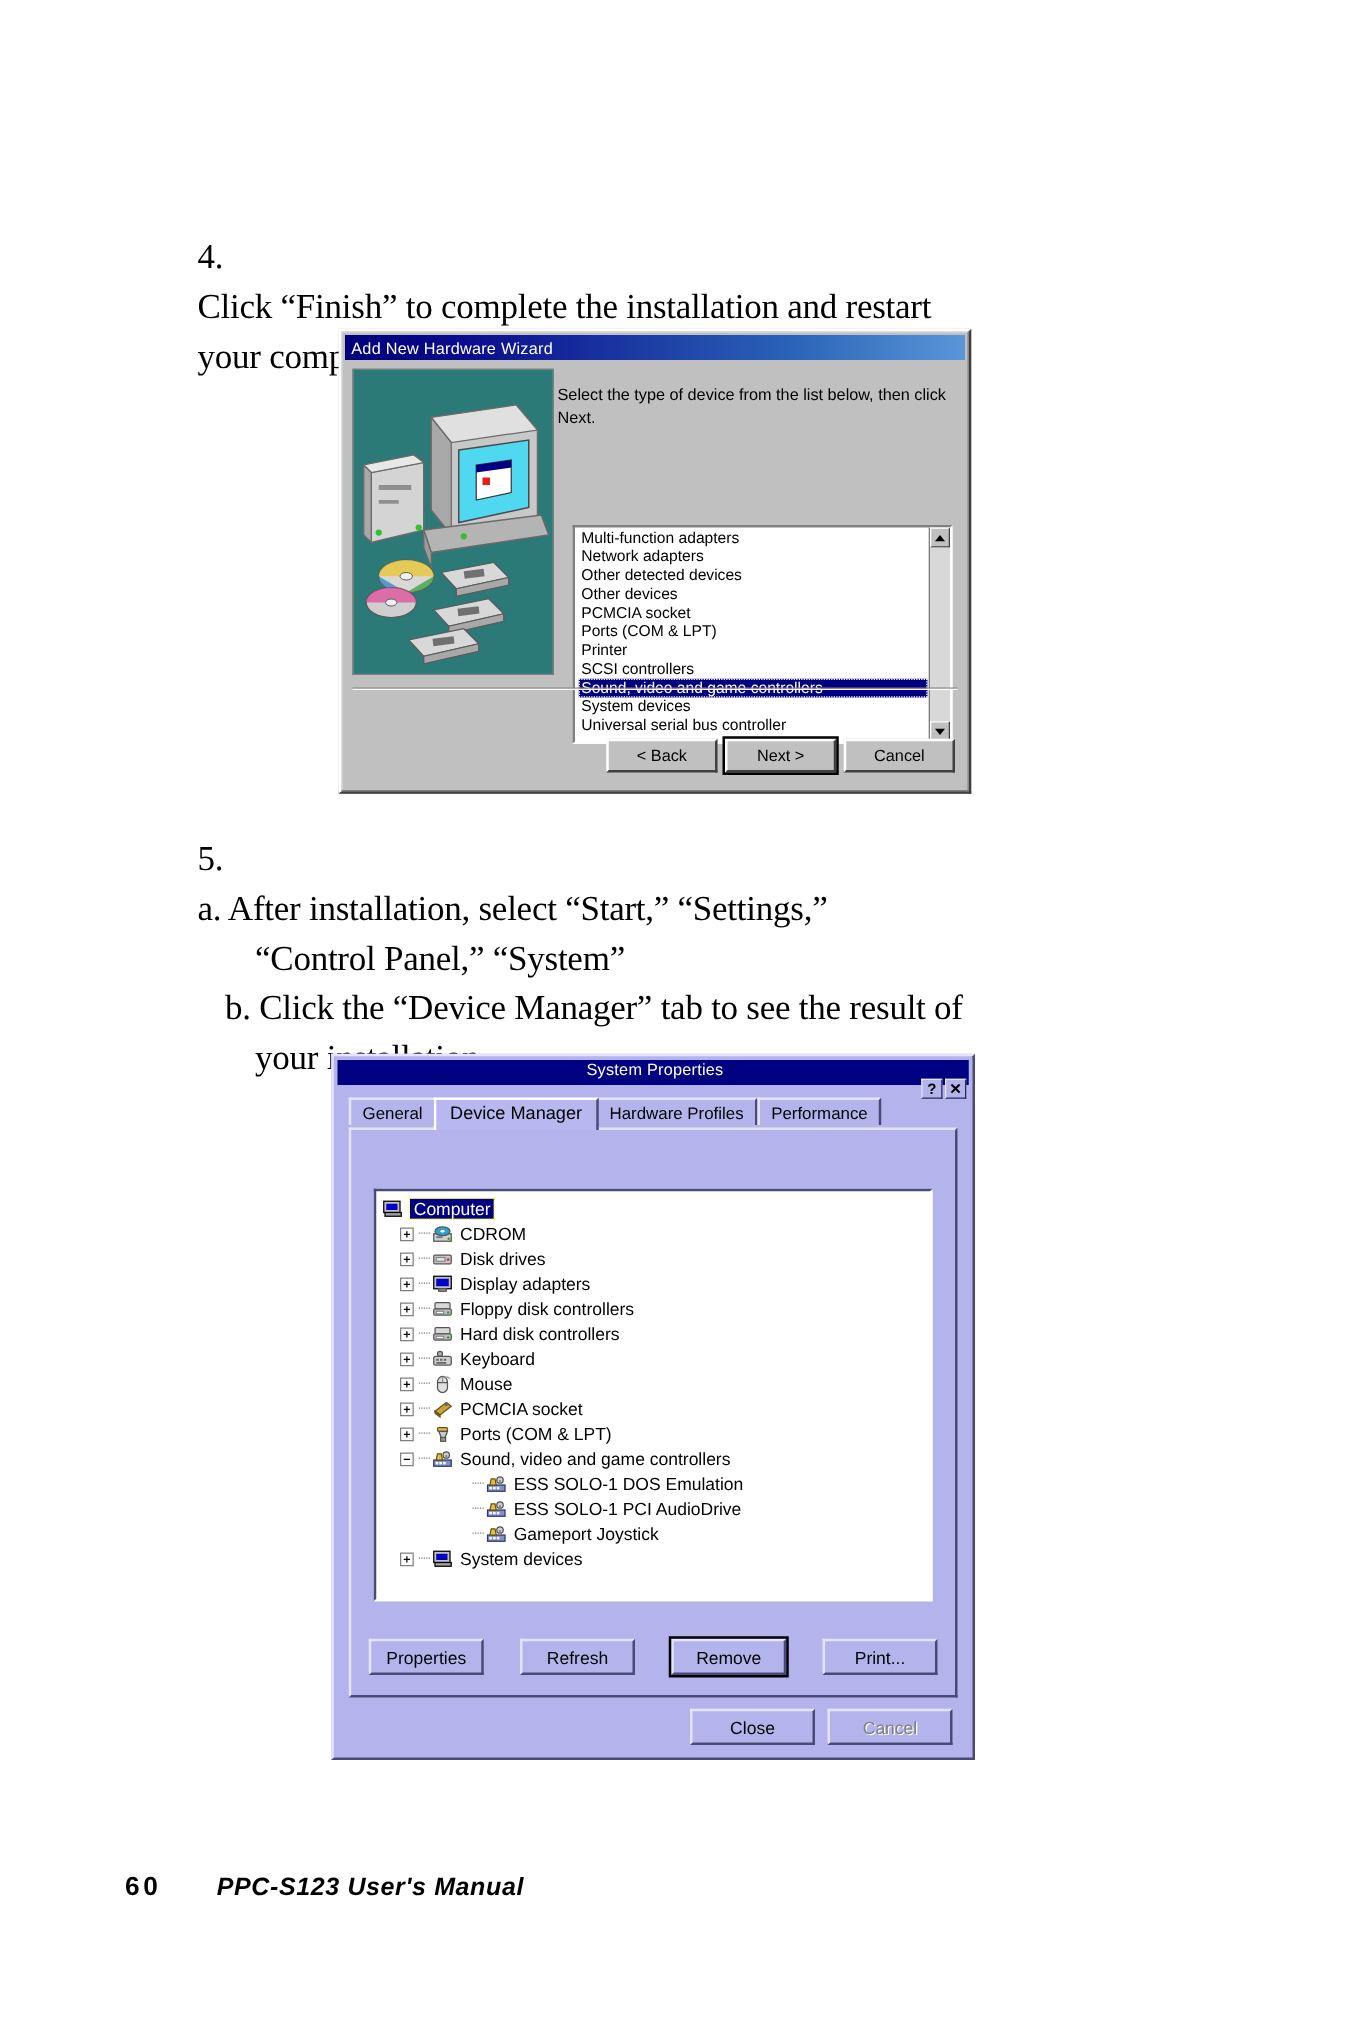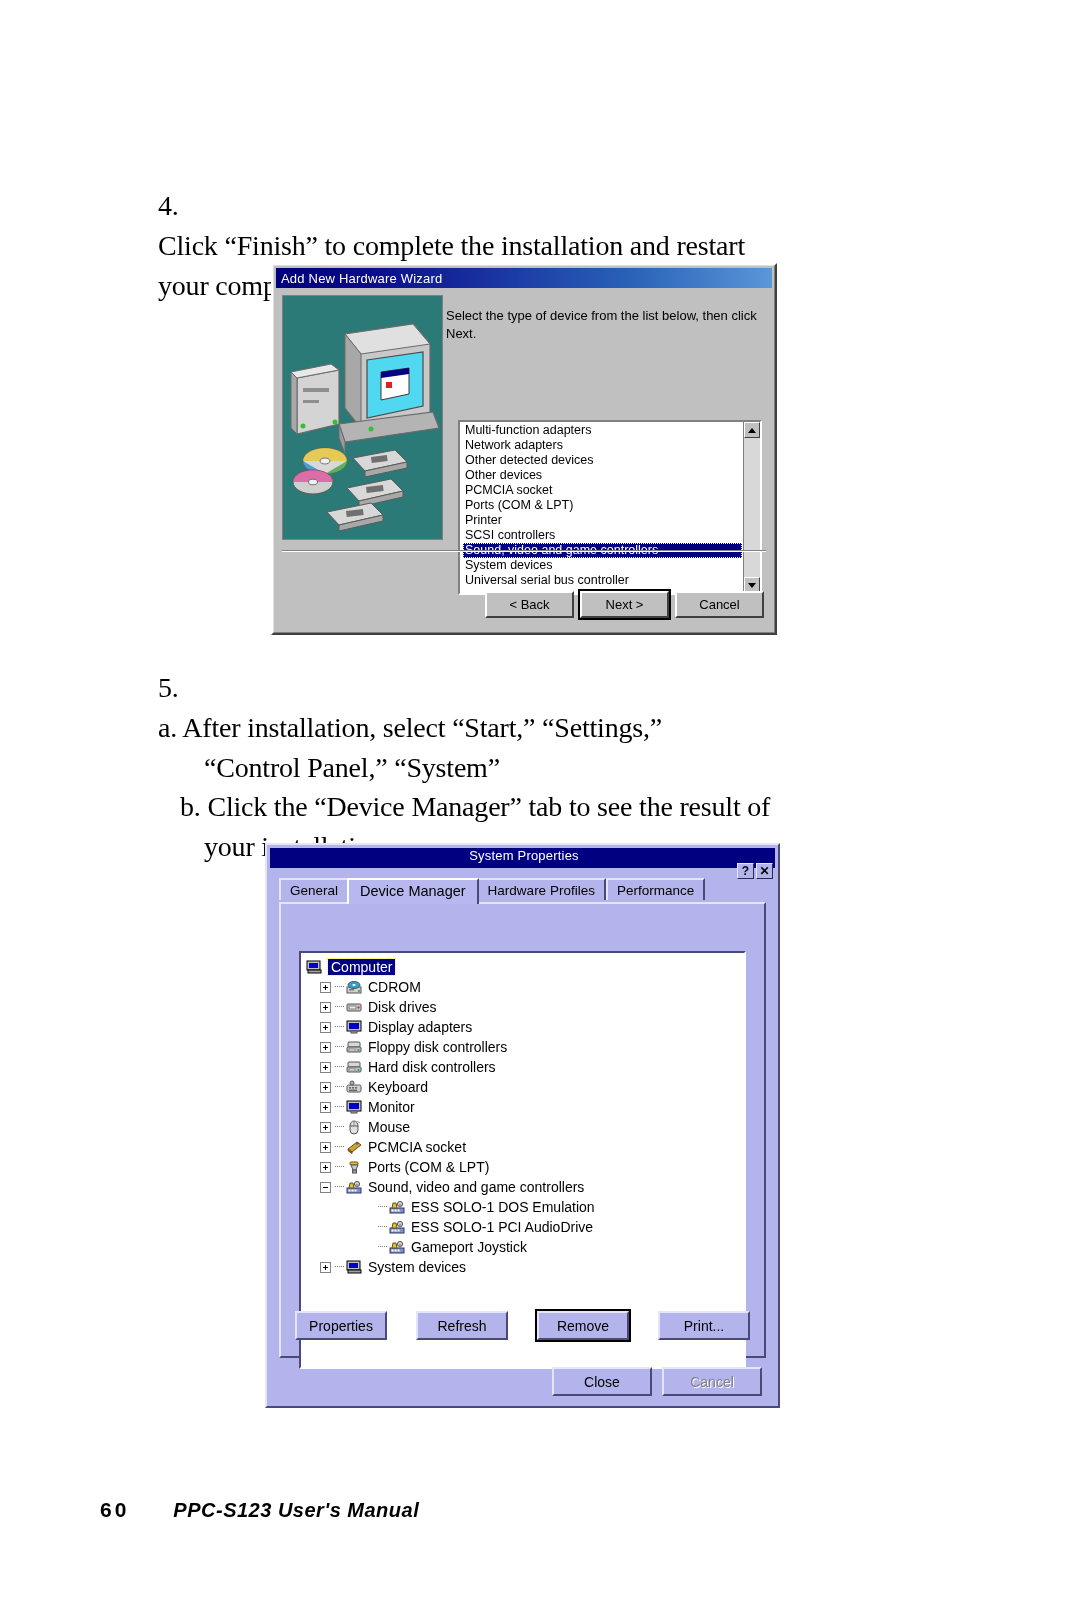--- a/index.html
+++ b/index.html
@@ -287,21 +287,21 @@
     content: "";
     position: absolute;
     left: 3.5px; top: 3.5px;
     width: 4px; height: 4px;
     border-radius: 50%;
     background: #000;
   }
 
   .tree {
     position: absolute;
-    left: 18px; top: 47px; right: 18px; height: 418px;
+    left: 18px; top: 47px; right: 18px; height: 330px;
     background: #ffffff;
     border-top: 2px solid #4a4a78;
     border-left: 2px solid #4a4a78;
     border-right: 2px solid #ffffff;
     border-bottom: 2px solid #ffffff;
     box-sizing: border-box;
     padding: 4px 0 0 5px;
     overflow: hidden;
   }
   .tnode {
@@ -622,32 +622,20 @@
               <rect x="3" y="7" width="2" height="1.6" fill="#666"></rect>
               <rect x="6" y="7" width="2" height="1.6" fill="#666"></rect>
               <rect x="9" y="7" width="2" height="1.6" fill="#666"></rect>
               <rect x="3" y="9.6" width="8" height="1.4" fill="#666"></rect>
               <circle cx="6" cy="3" r="2" fill="#b0b0b0" stroke="#555"></circle>
             </svg>
         </span>
         <span class="lbl">Keyboard</span>
       </div>
 
-      <div class="tnode lvl2">
-        <span class="plus p"></span>
-        <span class="dashline"></span>
-        <span class="ico">
-          <svg width="17" height="15" viewBox="0 0 17 15">
-              <rect x="1" y="1" width="14" height="10" fill="#c0c0c0" stroke="#000"></rect>
-              <rect x="3" y="3" width="10" height="6" fill="#0000c8"></rect>
-              <rect x="5" y="11" width="6" height="2" fill="#999" stroke="#555"></rect>
-            </svg>
-        </span>
-        <span class="lbl">Monitor</span>
-      </div>
 
       <div class="tnode lvl2">
         <span class="plus p"></span>
         <span class="dashline"></span>
         <span class="ico">
           <svg width="17" height="15" viewBox="0 0 17 15">
               <path d="M4 6 a4 5 0 0 1 8 0 v4 a4 4 0 0 1 -8 0 z" fill="#e0e0e0" stroke="#555"></path>
               <path d="M4 6 h8" stroke="#555" fill="none"></path>
               <path d="M8 2 v4" stroke="#888" fill="none"></path>
               <path d="M8 2 c3 -1 5 0 6 1" stroke="#999" fill="none"></path>

